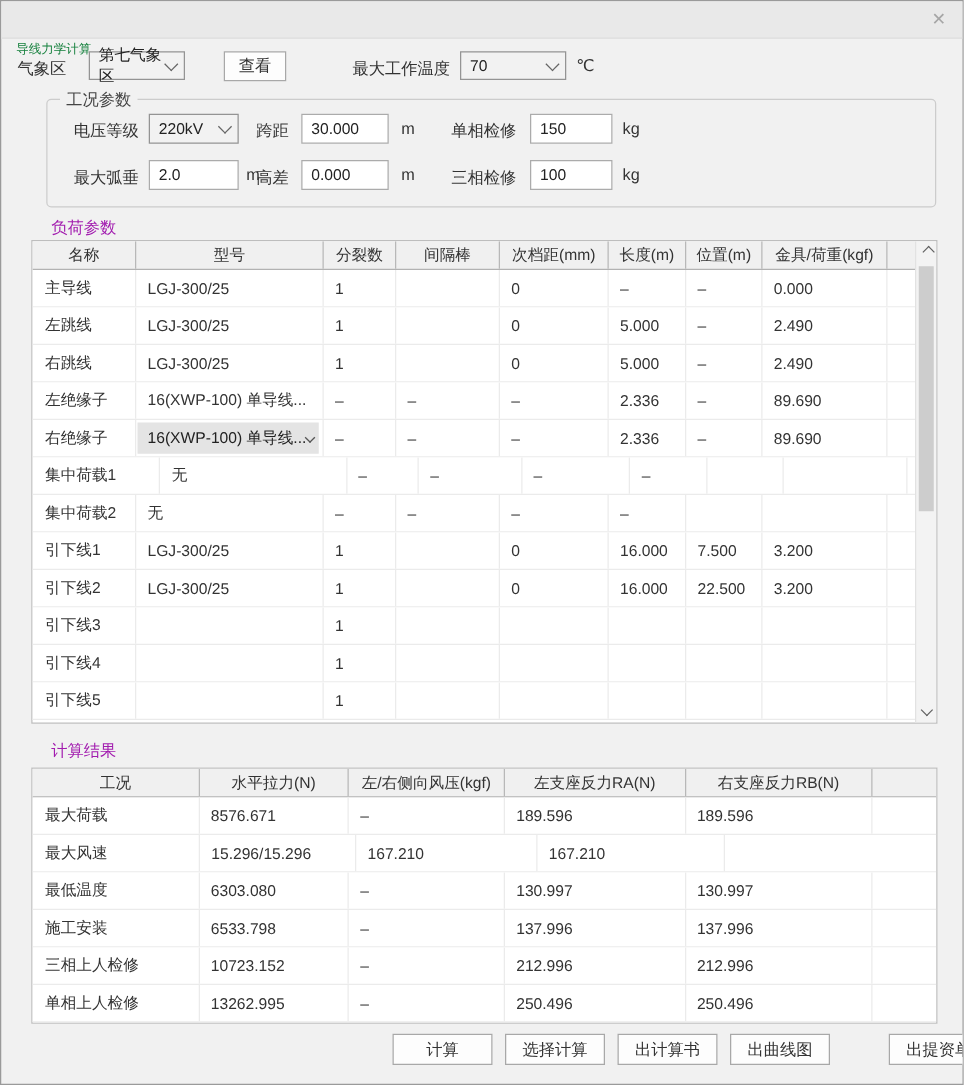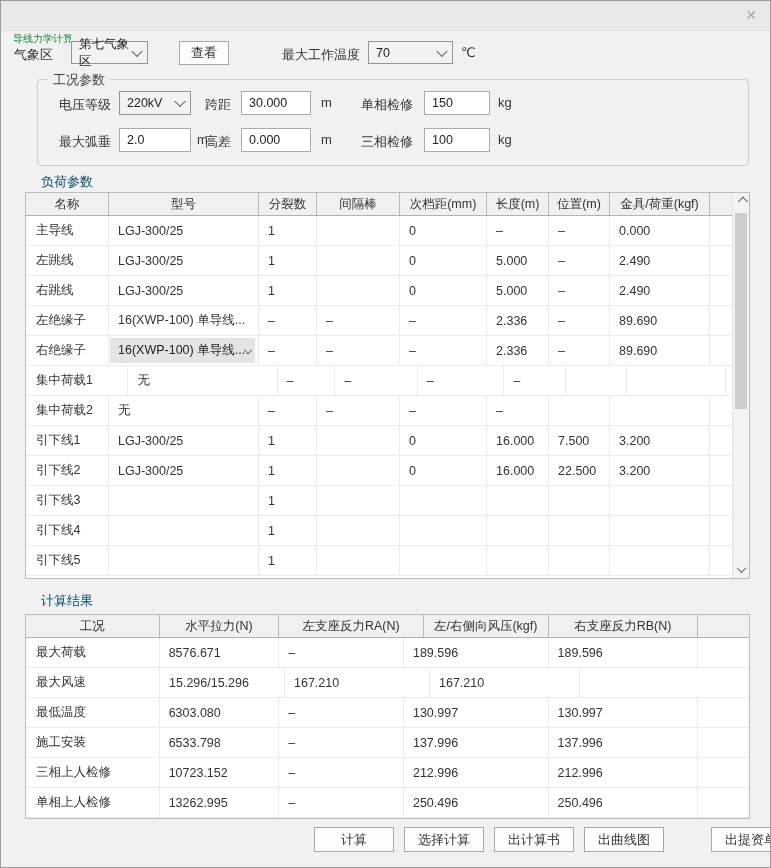--- a/index.html
+++ b/index.html
@@ -7,21 +7,21 @@
   .titlebar{position:absolute;left:0;top:0;width:100%;height:30px;background:#e9e9e9;border-bottom:1px solid #dedede;box-sizing:border-box;}
   .titlebar .title{position:absolute;left:12px;top:7px;font-size:10px;color:#15803d;margin-top:24px;}
   .close-x{position:absolute;right:13px;top:6px;font-size:14px;color:#a6a6a6;cursor:pointer;line-height:16px;}
   .lbl{position:absolute;font-size:13px;color:#333;white-space:nowrap;}
   .combo{position:absolute;box-sizing:border-box;background:#f2f2f2;border:1px solid #949494;font-size:12.5px;color:#222;display:flex;align-items:center;padding:0 18px 0 7px;}
   .combo .chev{position:absolute;right:6px;top:50%;width:7px;height:7px;border-left:1.6px solid #666;border-bottom:1.6px solid #666;transform:translateY(-70%) rotate(-45deg);}
   .tbox{position:absolute;box-sizing:border-box;background:#ffffff;border:1px solid #ababab;font-size:12.5px;color:#222;display:flex;align-items:center;padding:0 7px;}
   .btn{position:absolute;box-sizing:border-box;background:#fdfdfd;border:1px solid #a8a8a8;font-size:13px;color:#333;display:flex;align-items:center;justify-content:center;cursor:pointer;}
   .groupbox{position:absolute;left:36px;top:78px;width:712px;height:87px;border:1px solid #cccccc;border-radius:4px;box-sizing:border-box;}
   .groupbox .legend{position:absolute;left:10px;top:-9px;background:#f1f1f1;padding:0 5px;font-size:13px;color:#444;}
-  .section-label{position:absolute;font-size:13px;color:#0c4a6e;}
+  .section-label{position:absolute;font-size:13px;color:#a21caf;}
   .datatable{position:absolute;left:24px;width:725px;background:#ffffff;border:1px solid #bdbdbd;box-sizing:border-box;overflow:hidden;}
   .thead{display:flex;height:23px;background:#f0f0f0;border-bottom:1px solid #b2b2b2;box-sizing:border-box;}
   .th{box-sizing:border-box;border-right:1px solid #b8b8b8;font-size:12.5px;color:#333;display:flex;align-items:center;justify-content:center;white-space:nowrap;overflow:hidden;}
   .th:last-child{border-right:none;}
   .trow{display:flex;height:30px;border-bottom:1px solid #ebebeb;box-sizing:border-box;background:#fff;}
   .td{box-sizing:border-box;border-right:1px solid #ebebeb;font-size:12.5px;color:#333;display:flex;align-items:center;padding-left:9px;white-space:nowrap;overflow:hidden;position:relative;}
   .td:last-child{border-right:none;}
   .td.namecol{padding-left:10px;}
   .combo-cell{position:absolute;left:1px;top:2px;bottom:2px;right:3px;background:#e4e4e4;display:flex;align-items:center;padding:0 14px 0 8px;font-size:12.5px;color:#222;}
   .combo-cell .chev{position:absolute;right:4px;top:50%;width:5px;height:5px;border-left:1.4px solid #555;border-bottom:1.4px solid #555;transform:translateY(-65%) rotate(-45deg);}
@@ -251,22 +251,22 @@
           <span class="chev"></span>
         </div>
     </div>
   </div>
 
   <span class="section-label" style="left:40px;top:591px;">计算结果</span>
   <div class="datatable" style="top:613px;height:205px;">
     <div class="thead" id="result-head">
         <div class="th" style="width: 134px;">工况</div>
         <div class="th" style="width: 120px;">水平拉力(N)</div>
+        <div class="th" style="width: 125px;">左/右侧向风压(kgf)</div>
         <div class="th" style="width: 145px;">左支座反力RA(N)</div>
-        <div class="th" style="width: 125px;">左/右侧向风压(kgf)</div>
         <div class="th" style="width: 150px;">右支座反力RB(N)</div>
         <div class="th" style="width: 51px;"></div>
       </div>
     <div id="result-body">
         <div class="trow">
           <div class="td namecol" style="width: 134px;">最大荷载</div>
           <div class="td" style="width: 120px;">8576.671</div>
           <div class="td" style="width: 125px;">–</div>
           <div class="td" style="width: 145px;">189.596</div>
           <div class="td" style="width: 150px;">189.596</div>

